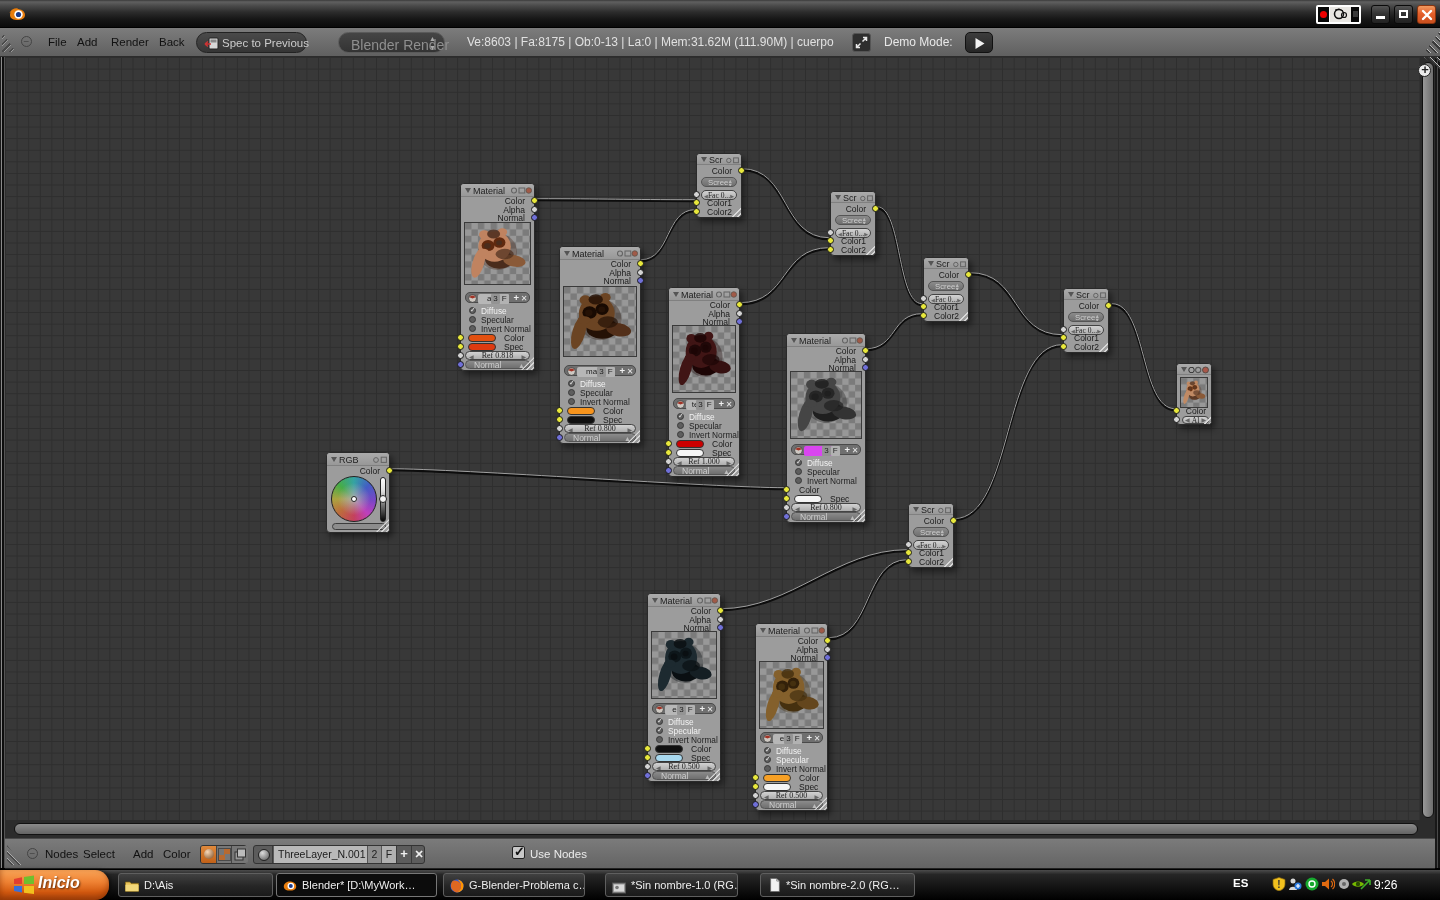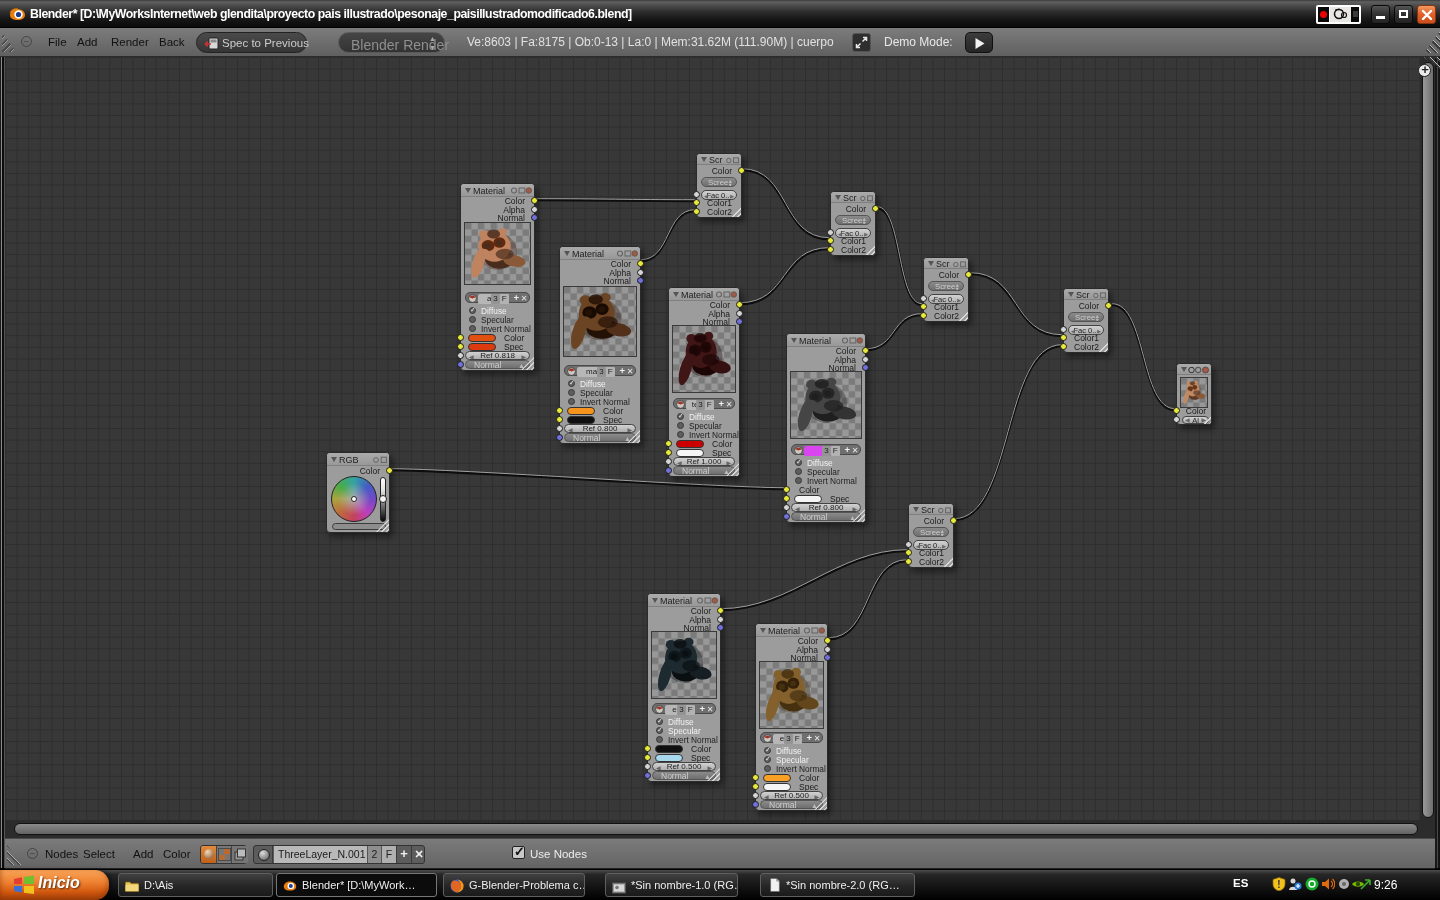--- a/index.html
+++ b/index.html
@@ -39,21 +39,21 @@
 .hic{position:absolute;top:2px;right:2px;}
 .r{position:absolute;left:0;right:0;height:9px;line-height:9px;white-space:nowrap;overflow:hidden;}
 .rt{text-align:right;padding-right:9px;}
 .lt{padding-left:10px;}
 .sock{position:absolute;width:7px;height:7px;border-radius:50%;border:1px solid #1c1c1c;}
 .sy{background:#e8e83c;} .sg{background:#d4d4d4;} .sb{background:#7070d8;}
 .sockR{right:-4px;} .sockL{left:-4px;}
 .prev{position:absolute;border:1px solid #3a3a3a;}
 .swatch{position:absolute;left:7px;width:28px;height:8px;border-radius:4px;border:1px solid #333;}
 .slider{position:absolute;left:4px;right:4px;height:9px;border-radius:4.5px;border:1px solid #444;
- background:linear-gradient(#d2d2d2,#aeaeae);color:#222;text-align:center;font-size:8px;line-height:8px;white-space:nowrap;overflow:hidden;}
+ background:linear-gradient(#d2d2d2,#aeaeae);color:#222;text-align:center;font-size:8px;line-height:8px;white-space:nowrap;overflow:hidden;font-family:Liberation Serif, serif;}
 .sar{color:#666;font-size:6px;position:absolute;top:1px;}
 .ddown{position:absolute;left:4px;right:4px;height:9px;border-radius:4.5px;border:1px solid #555;
  background:linear-gradient(#8b8b8b,#6f6f6f);color:#cfcfcf;padding-left:8px;font-size:8.5px;line-height:9px;white-space:nowrap;overflow:hidden;}
 .chk{position:absolute;left:8px;width:7px;height:7px;border-radius:50%;background:#5e5e5e;border:1px solid #3a3a3a;}
 .resz{position:absolute;right:0;bottom:0;width:13px;height:13px;
  background:repeating-linear-gradient(135deg,transparent 0 2.2px,#d8d8d8 2.2px 3.4px);
  clip-path:polygon(100% 0,100% 100%,0 100%);border-bottom-right-radius:3px;}
 .wbtn{position:absolute;top:5px;width:19px;height:19px;border-radius:3px;border:1px solid #0a0a0a;
  background:linear-gradient(#555,#333 45%,#222);}
 .trayic{position:absolute;top:7px;width:14px;height:14px;}
@@ -675,21 +675,20 @@
 <div style="position:absolute;left:1418px;top:64px;width:13px;height:13px;border-radius:50%;background:#ececec;border:1px solid #222">
 <span style="position:absolute;left:2.2px;top:-3.2px;color:#222;font-size:13px;font-weight:bold">+</span>
     </div>
 <div id="titlebar">
 <svg style="position:absolute;left:9px;top:7px" width="17" height="15" viewBox="0 0 17 15">
  <path d="M1 8 C1 4 5 2 8 2 C12 2 16 4 16 8 C16 12 12 13 8.5 13 C5 13 1 12 1 8 Z" fill="#e87d0d"></path>
  <circle cx="9.5" cy="7.5" r="4.2" fill="#fff"></circle>
  <circle cx="9.5" cy="7.5" r="2.6" fill="#1b3a8a"></circle>
  <path d="M0.5 6 C2 2.5 6 0.5 9 1.5 L6 4 Z" fill="#e87d0d"></path>
 </svg>
-<div id="titletext">Blender* [D:\MyWorksInternet\web glendita\proyecto pais illustrado\pesonaje_paisillustradomodificado6.blend]</div>
 <div style="position:absolute;left:1316px;top:5px;width:45px;height:19px;background:#fff;border-radius:2px">
  <div style="position:absolute;left:2px;top:2px;width:11px;height:15px;background:#080808"></div>
  <span style="position:absolute;left:4px;top:6px;width:7px;height:7px;border-radius:50%;background:#e00"></span>
  <div style="position:absolute;left:14px;top:2px;width:21px;height:15px;background:#e8e6e2"></div>
  <svg style="position:absolute;left:15px;top:3px" width="19" height="13" viewBox="0 0 19 13">
   <circle cx="8" cy="6" r="4.5" fill="none" stroke="#111" stroke-width="1.5"></circle>
   <circle cx="13" cy="7" r="2.5" fill="none" stroke="#111" stroke-width="1.2"></circle>
   <path d="M4 2 L8 1 L12 3" fill="none" stroke="#111" stroke-width="1"></path>
  </svg>
  <div style="position:absolute;right:2px;top:2px;width:8px;height:15px;background:#080808"></div>

